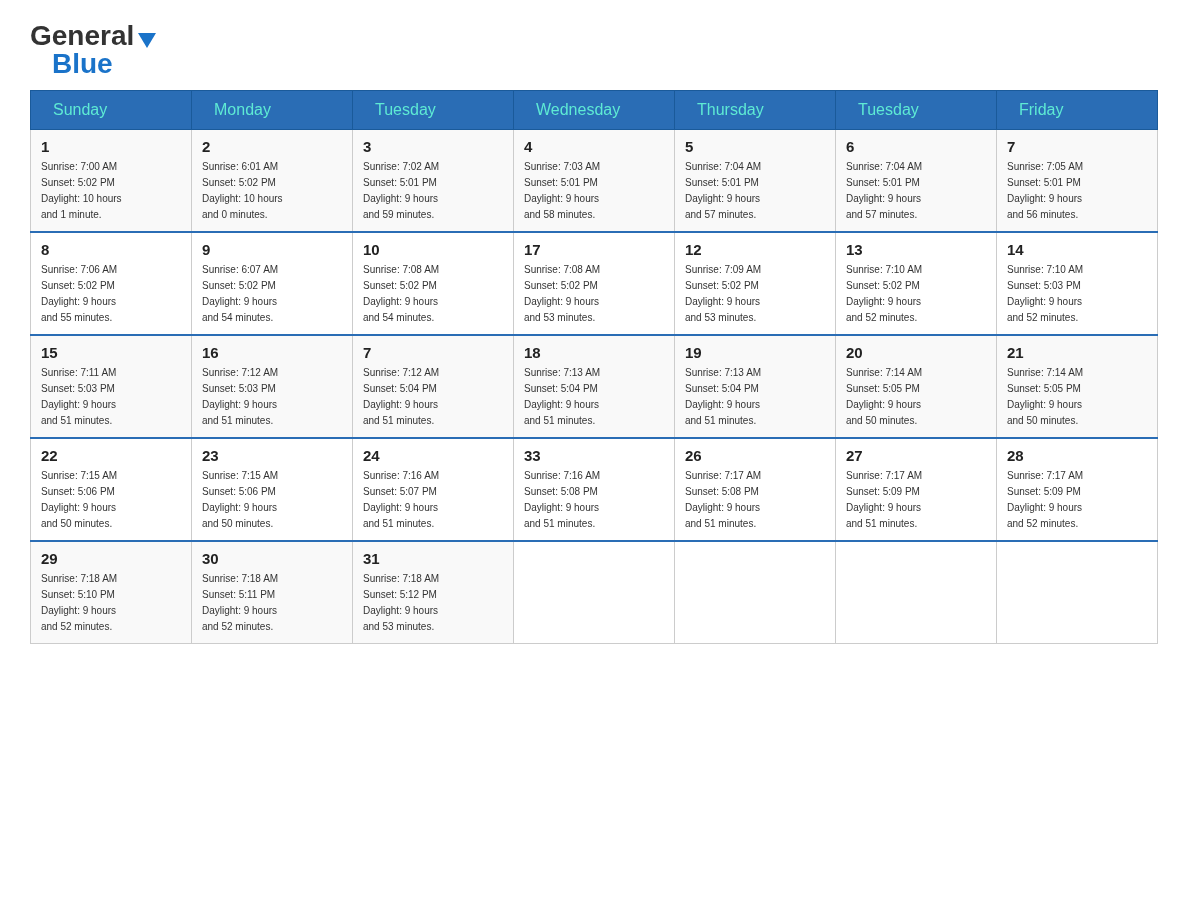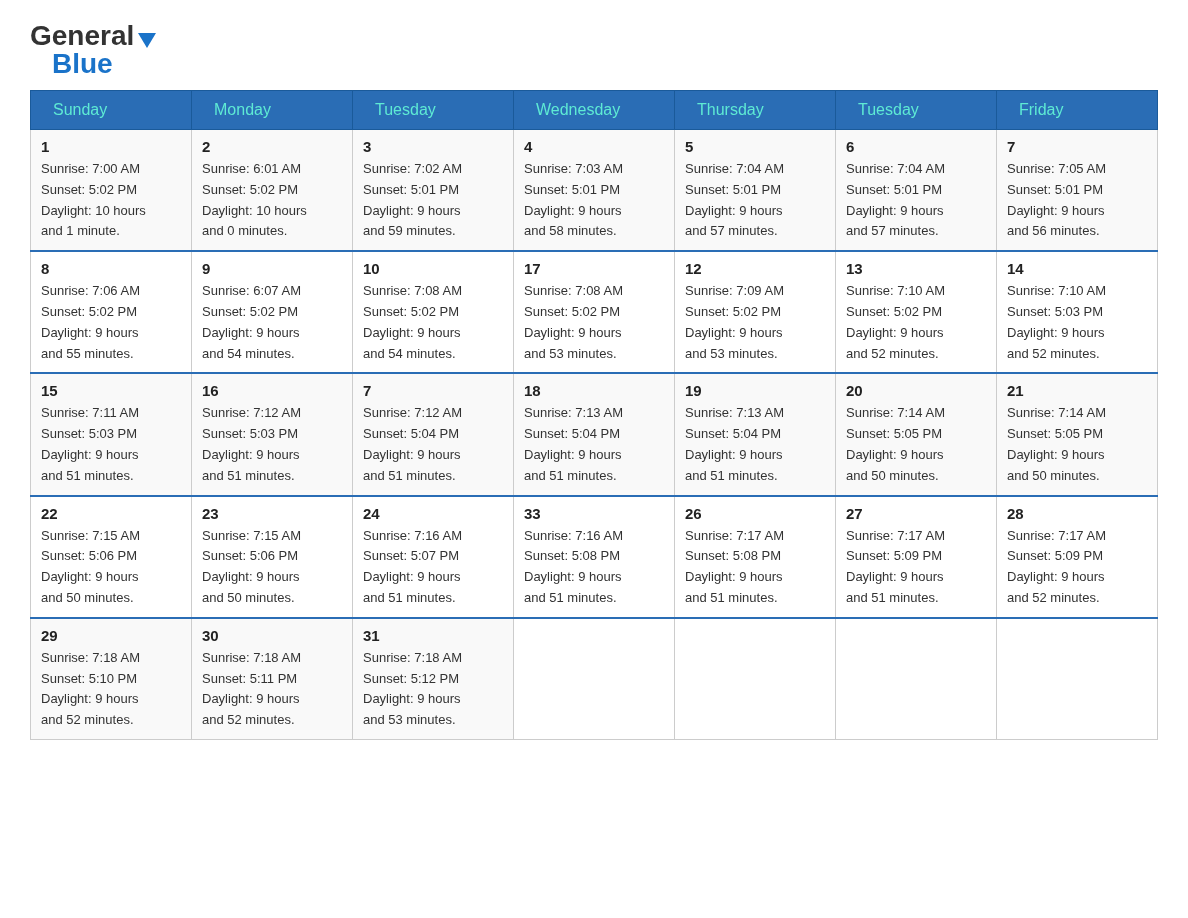--- a/index.html
+++ b/index.html
@@ -68,21 +68,21 @@
       background: #f9f9f9;
     }
     .calendar-table tbody tr td .day-num {
       font-size: 15px;
       font-weight: bold;
       color: #222;
       display: block;
       margin-bottom: 4px;
     }
     .calendar-table tbody tr td .day-info {
-      font-size: 13px;
+      font-size: 10px;
       color: #333;
       line-height: 1.6;
     }
     .empty-cell {
       background: #fff !important;
     }
     .row-separator td {
       border-top: 2px solid #2a6db5 !important;
     }
   </style>

